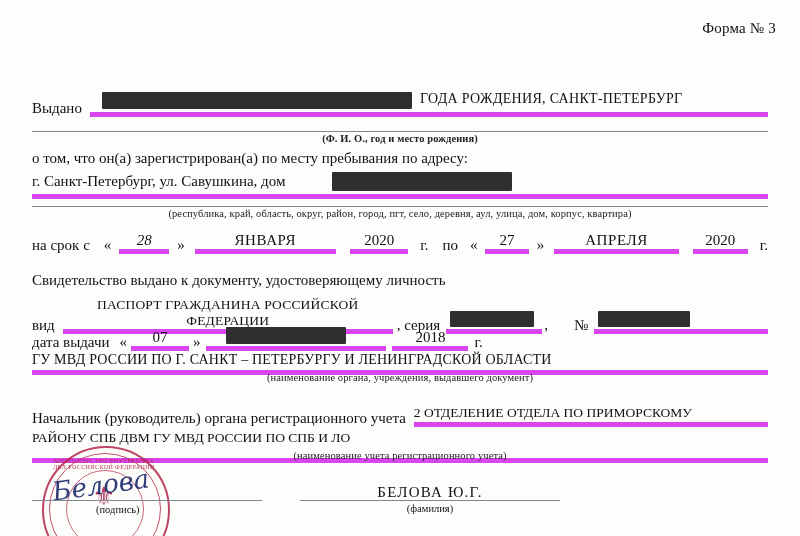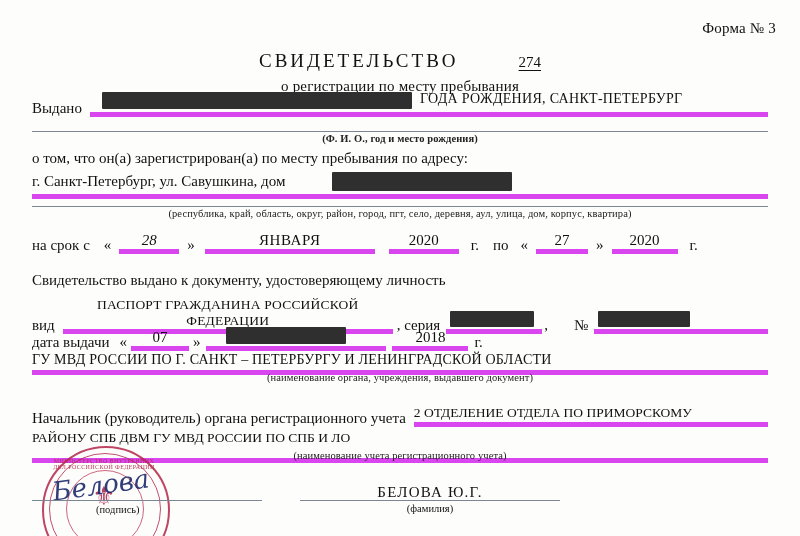--- a/index.html
+++ b/index.html
@@ -190,27 +190,20 @@
     border-bottom: 1px solid #7c8794;
   }
 </style>
 </head>
 <body>
 
 <div class="page">
 
   <div class="form-no">Форма № 3</div>
 
-  <div class="title-block">
-    <div>
-      <span class="title-main">СВИДЕТЕЛЬСТВО</span>
-      <span class="title-number">274</span>
-    </div>
-    <div class="title-sub">о регистрации по месту пребывания</div>
-  </div>
 
   <div class="row" style="top:90px;">
     <div class="flexline">
       <span class="nowrap">Выдано</span>
       <span class="grow u" style="height:22px; position:relative; margin-left:8px;">
         <span class="redact" style="position:absolute; left:12px; top:2px; width:310px; height:17px;"></span>
         <span style="position:absolute; left:330px; top:1px; font-size:14px; letter-spacing:0.3px;">ГОДА РОЖДЕНИЯ, САНКТ-ПЕТЕРБУРГ</span>
       </span>
     </div>
   </div>
@@ -238,20 +231,21 @@
       <span class="nowrap" style="margin-left:10px;">«</span>
       <span class="u center" style="width:60px; margin:0 4px;font-style:italic;">28</span>
       <span class="nowrap">»</span>
       <span class="u center small-caps" style="width:170px; margin:0 6px;">ЯНВАРЯ</span>
       <span class="u center" style="width:70px; margin:0 4px;">2020</span>
       <span class="nowrap" style="margin-left:4px;">г.</span>
       <span class="nowrap" style="margin-left:10px;">по</span>
       <span class="nowrap" style="margin-left:8px;">«</span>
       <span class="u center" style="width:52px; margin:0 4px;">27</span>
       <span class="nowrap">»</span>
+      <span class="u center small-caps" style="width:150px; margin:0 6px;">АПРЕЛЯ</span>
       <span class="u center" style="width:66px; margin:0 4px;">2020</span>
       <span class="nowrap" style="margin-left:4px;">г.</span>
     </div>
   </div>
 
   <div class="row" style="top:272px;">Свидетельство выдано к документу, удостоверяющему личность</div>
 
   <div class="row" style="top:297px;">
     <div class="flexline">
       <span class="nowrap">вид</span>

